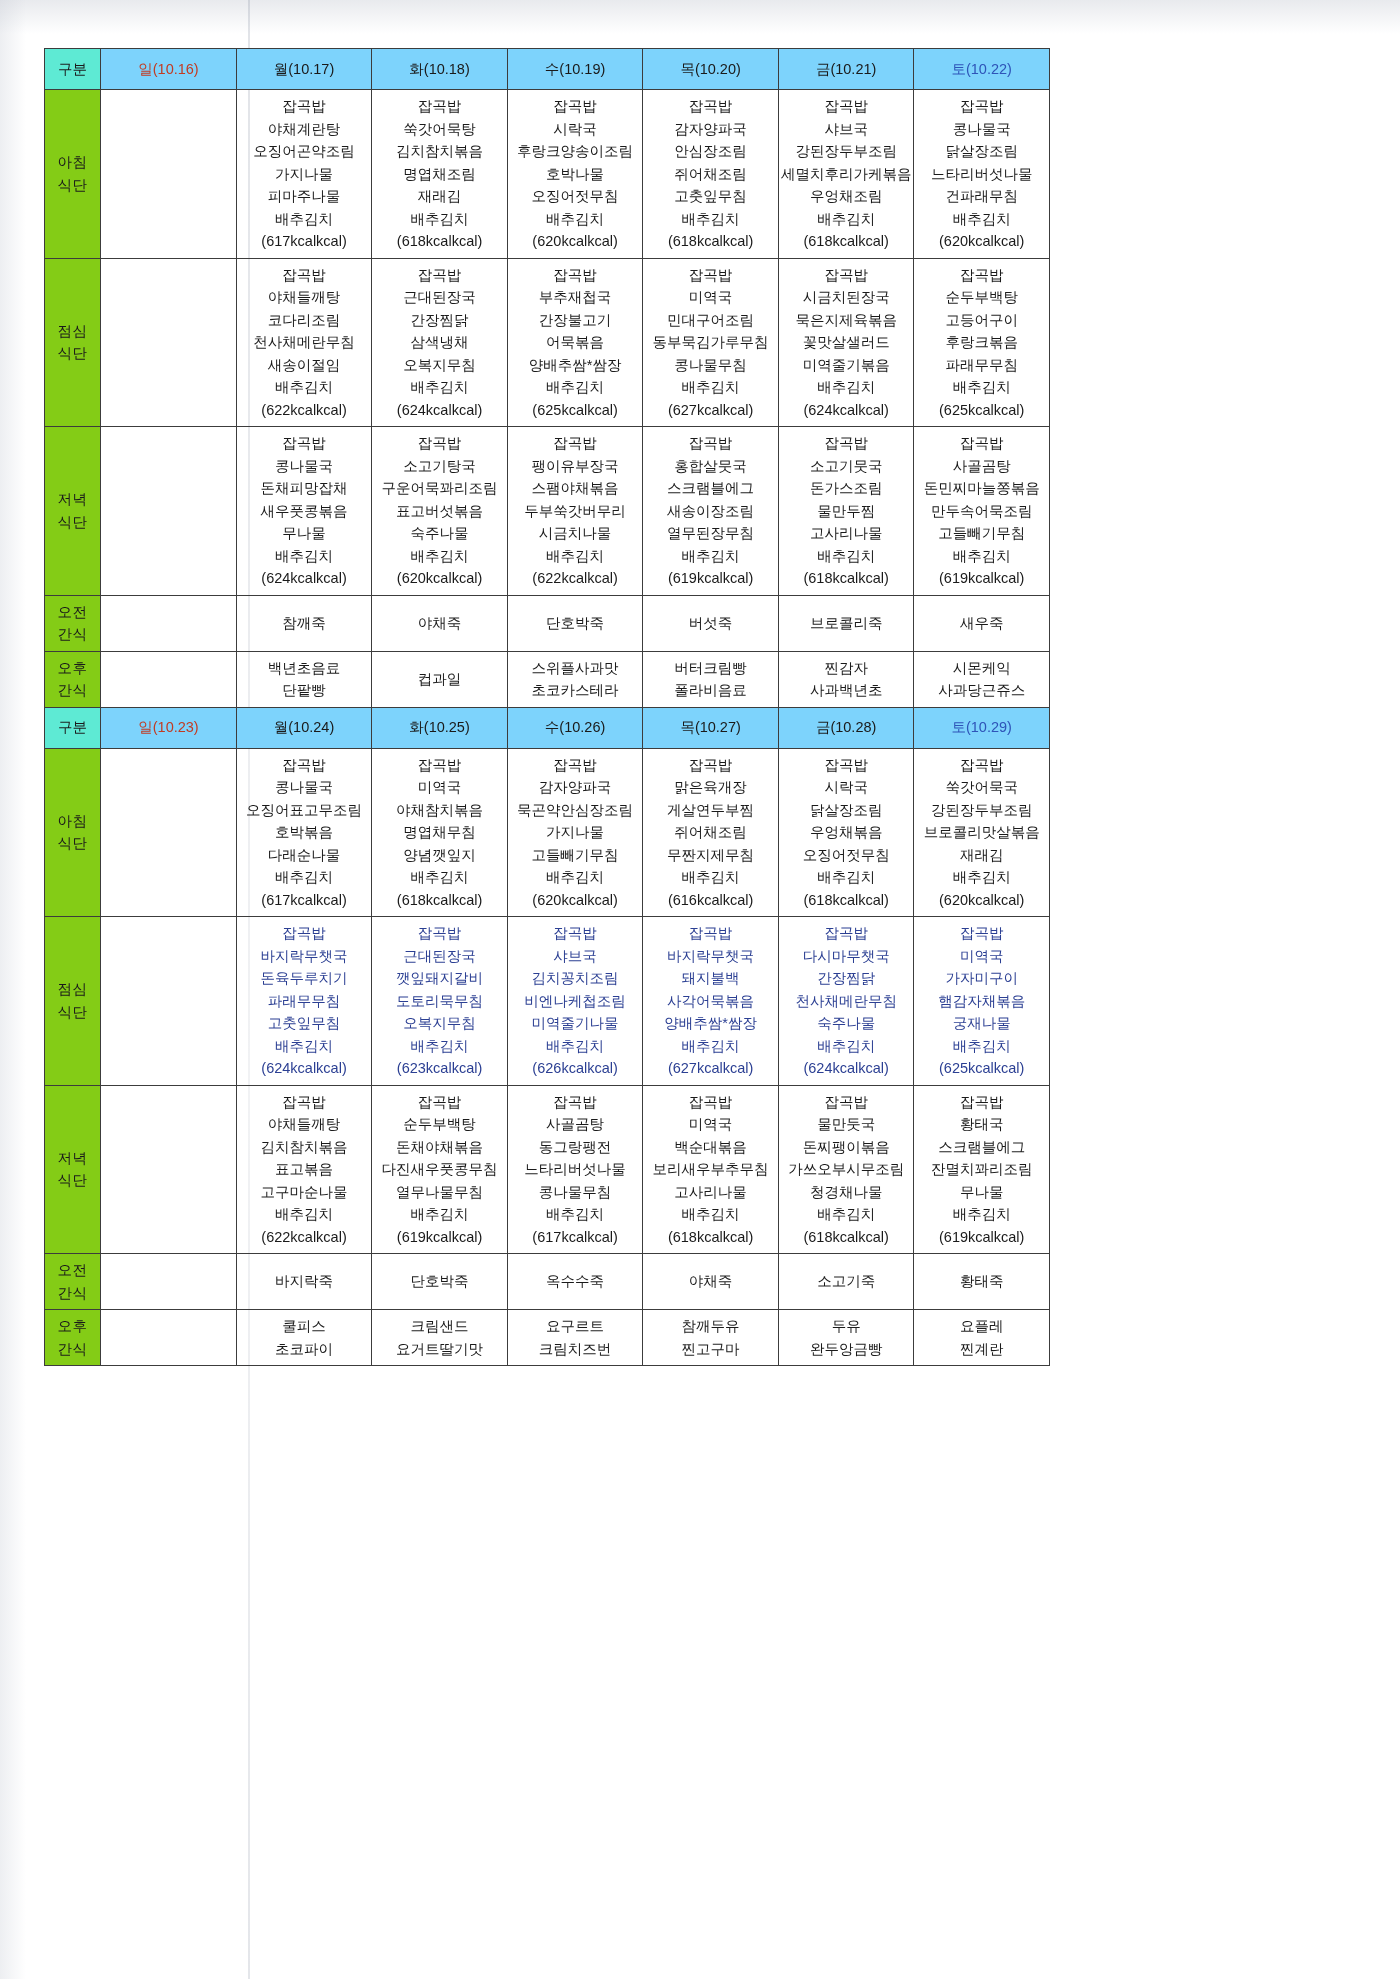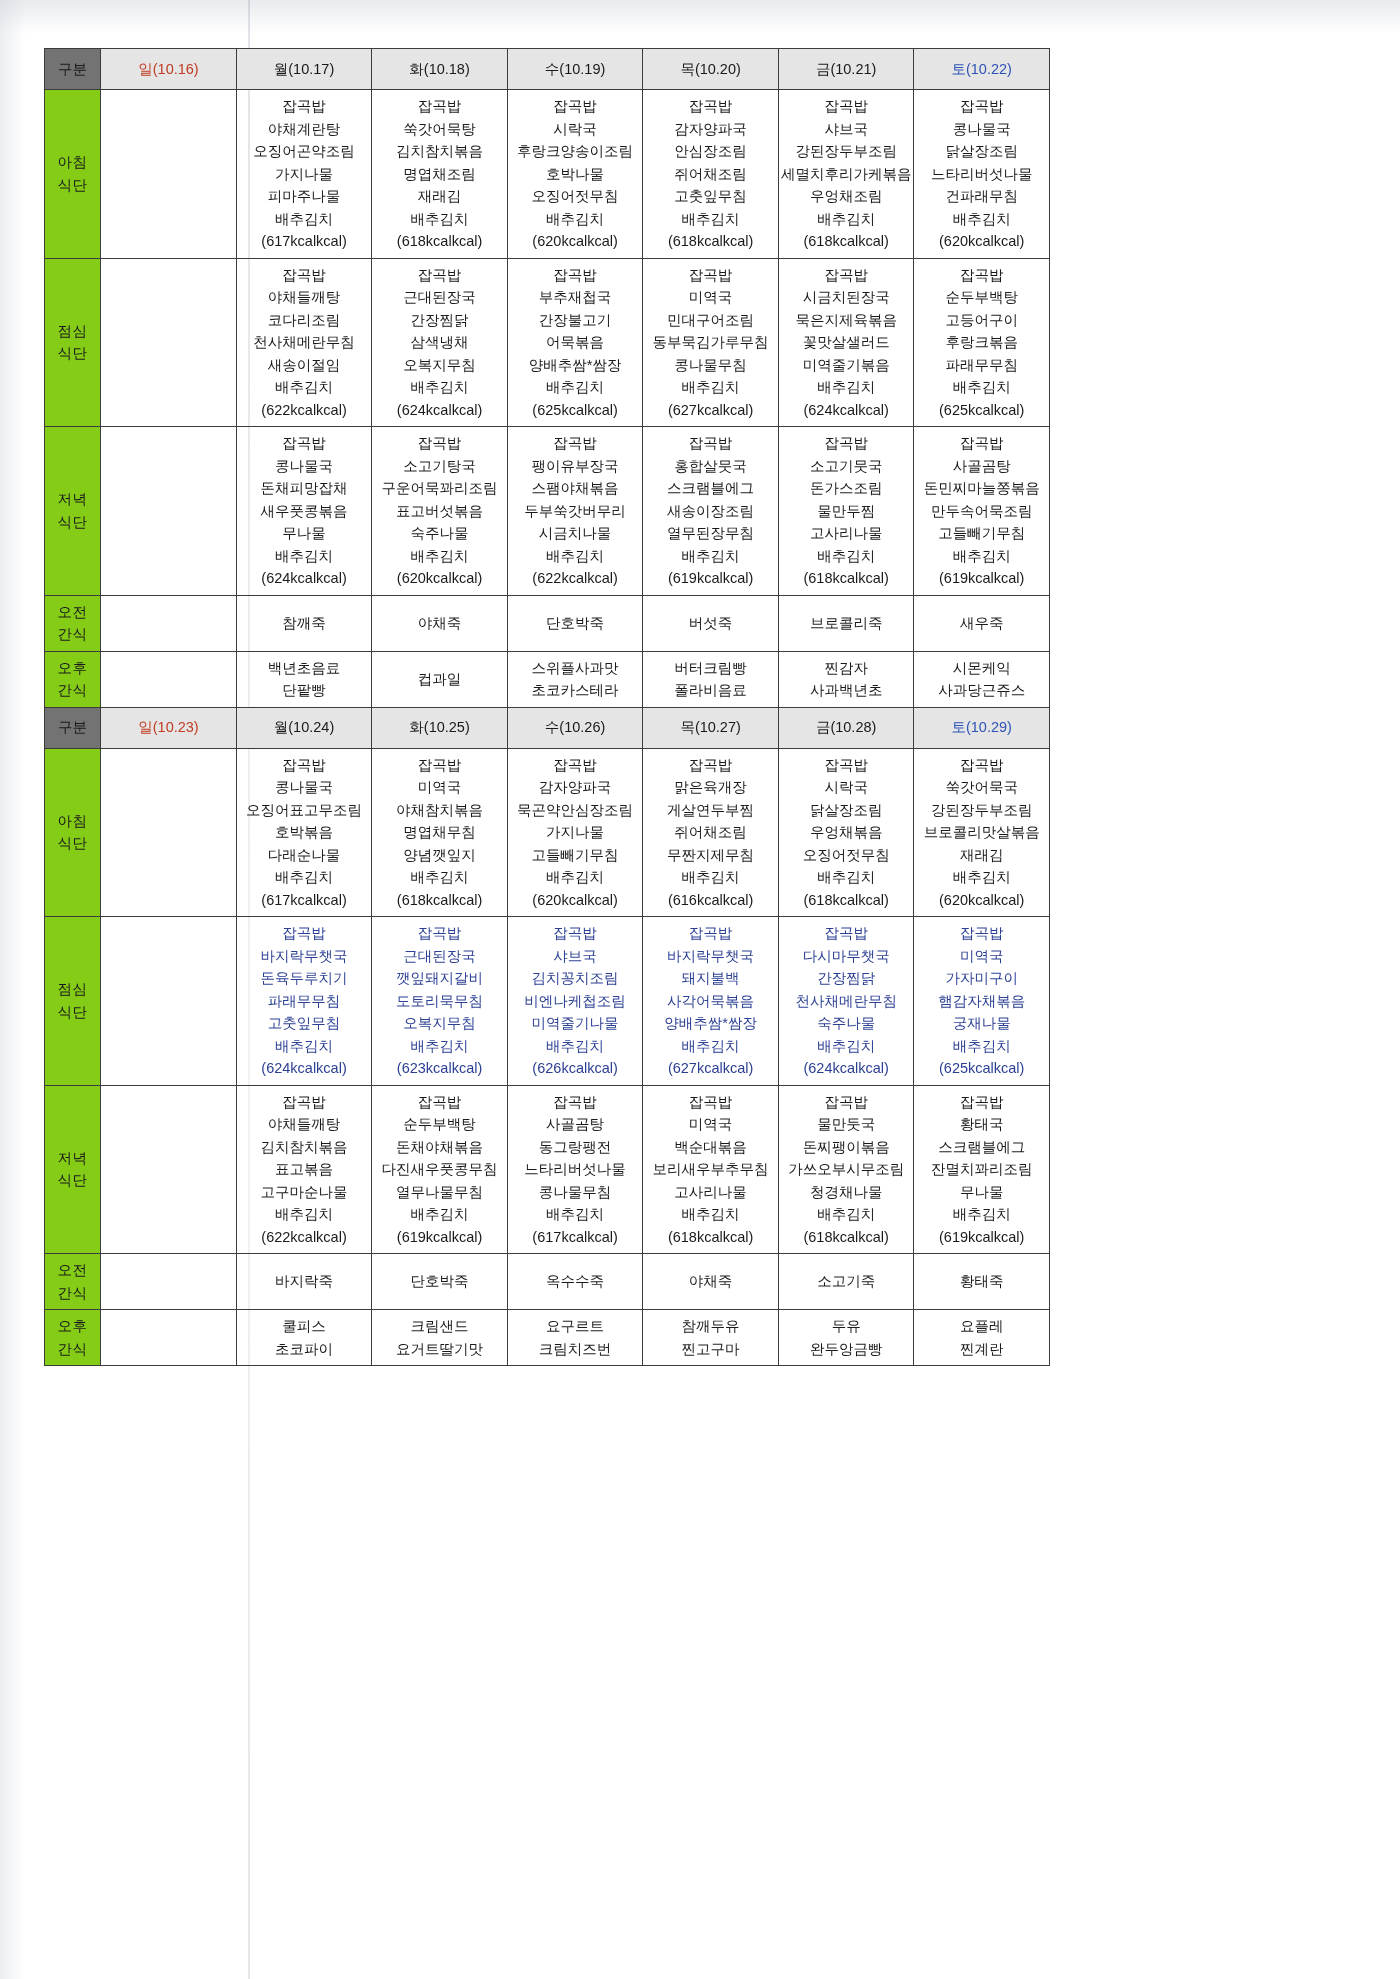--- a/index.html
+++ b/index.html
@@ -58,25 +58,25 @@
     word-break: keep-all;
   }
   
   col.c-label { width: 56px; }
   col.c-day   { width: 135px; }
 
   .hdr td {
     height: 30px;
     padding: 2px 0;
     font-size: 15px;
-    background: #e5e5e5;
+    background: #7dd3fc;
   }
   .hdr td.sun  { color: #c23b22; }
   .hdr td.sat  { color: #2e54b8; }
-  .hdr td.gubun { background: #737373; }
+  .hdr td.gubun { background: #5eead4; }
 
   td.rowlabel {
     background: #84cc16;
     font-size: 15px;
     line-height: 21px;
     letter-spacing: 0.5px;
   }
   td.empty-sun { background: #ffffff; }
 
   td.meal {

